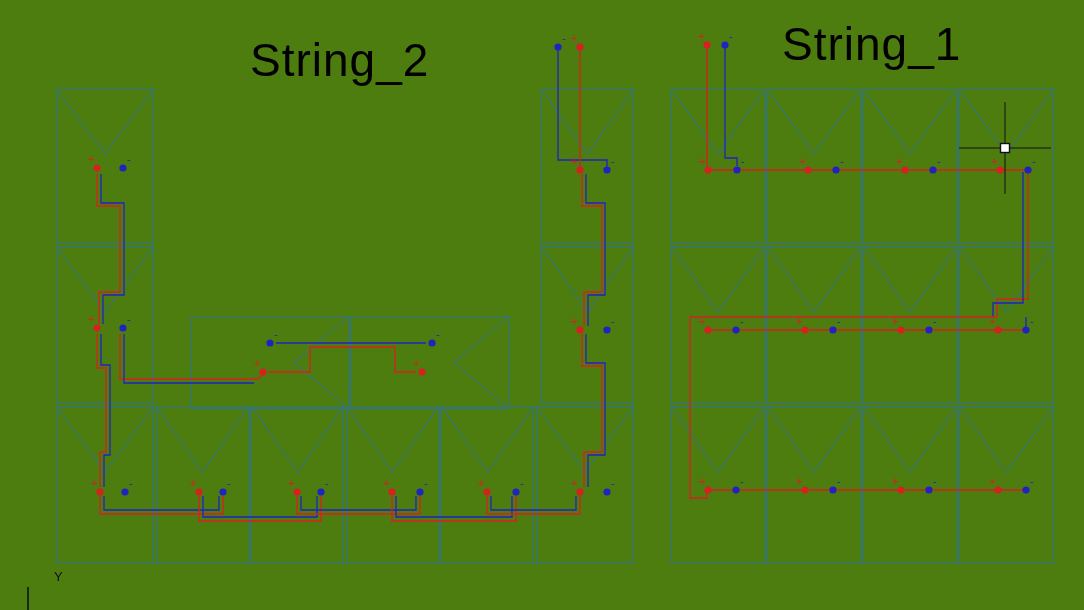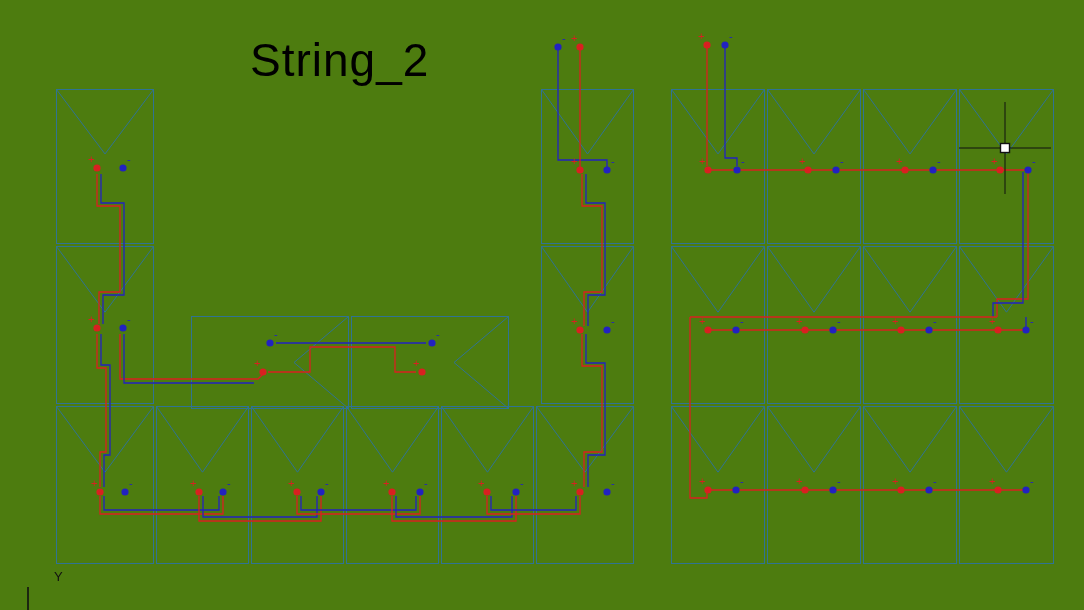--- a/index.html
+++ b/index.html
@@ -21,20 +21,21 @@
   }
   .title-string2{left:250px;top:36px;}
   .title-string1{left:782px;top:20px;}
   #cad-svg{position:absolute;left:0;top:0;z-index:1;}
 </style>
 </head>
 <body>
 
 <div class="canvas">
   <div class="string-title title-string2">String_2</div>
+  <div class="string-title title-string1">String_1</div>
   <svg id="cad-svg" width="1084" height="610" viewBox="0 0 1084 610" xmlns="http://www.w3.org/2000/svg">
       <rect x="56.5" y="89.5" width="97" height="154" fill="none" stroke="#2f7393" stroke-width="1"></rect>
       <path d="M56.5,89.5 L105,153.94 L153.5,89.5" fill="none" stroke="#2f7393" stroke-width="1"></path>
       <rect x="56.5" y="246.5" width="97" height="157" fill="none" stroke="#2f7393" stroke-width="1"></rect>
       <path d="M56.5,246.5 L105,312.2 L153.5,246.5" fill="none" stroke="#2f7393" stroke-width="1"></path>
       <rect x="56.5" y="406.5" width="97" height="157" fill="none" stroke="#2f7393" stroke-width="1"></rect>
       <path d="M56.5,406.5 L105,472.2 L153.5,406.5" fill="none" stroke="#2f7393" stroke-width="1"></path>
       <rect x="156.5" y="406.5" width="92" height="157" fill="none" stroke="#2f7393" stroke-width="1"></rect>
       <path d="M156.5,406.5 L202.5,472.2 L248.5,406.5" fill="none" stroke="#2f7393" stroke-width="1"></path>
       <rect x="251.5" y="406.5" width="92" height="157" fill="none" stroke="#2f7393" stroke-width="1"></rect>

